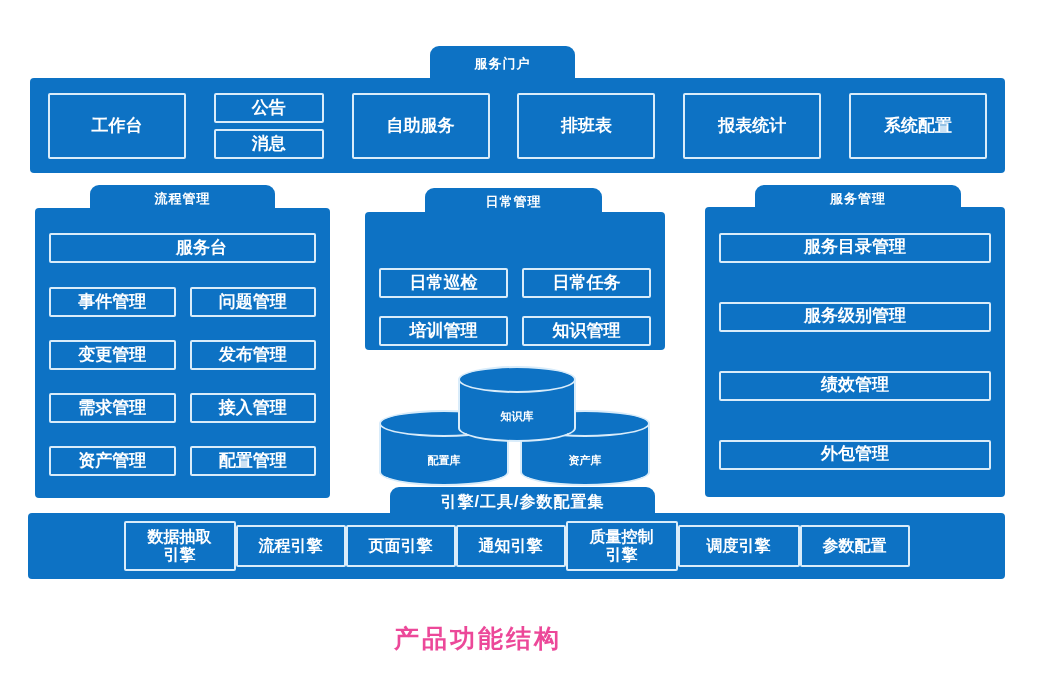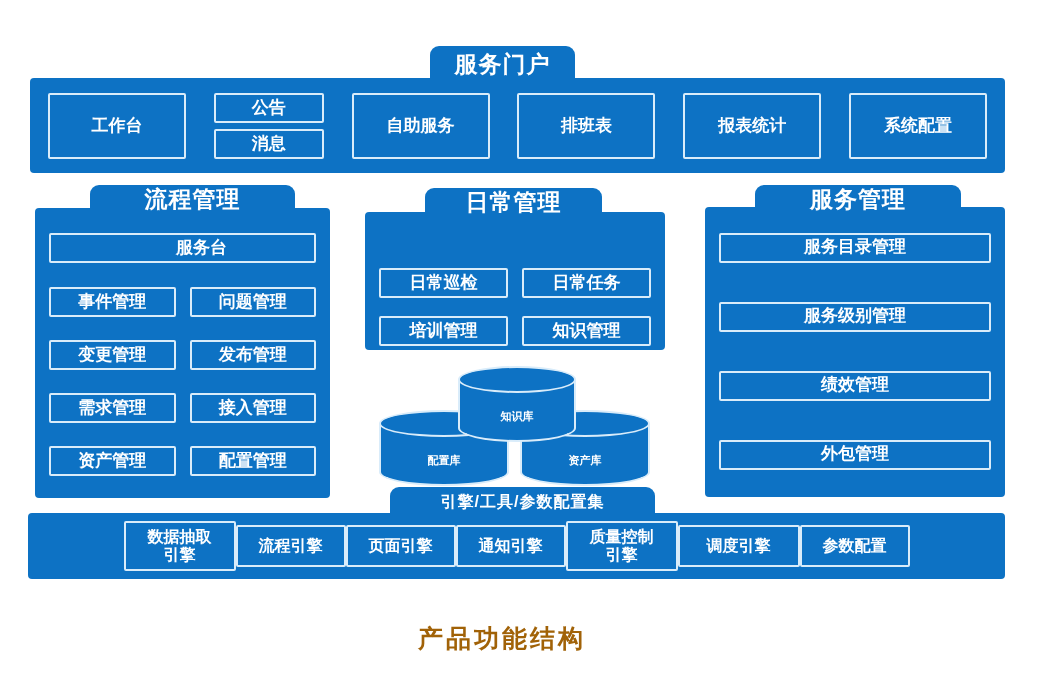--- a/index.html
+++ b/index.html
@@ -16,21 +16,21 @@
     --edge: #d9ecfa;
     --txt: #ffffff;
   }
 
   
   .tab {
     position: absolute;
     background: var(--blue);
     color: var(--txt);
     font-weight: bold;
-    font-size: 23px;
+    font-size: 13px;
     display: flex; align-items: center; justify-content: center;
     border-radius: 9px 9px 0 0;
     letter-spacing: 1px;
     z-index: 3;
   }
   .band, .panel-body {
     position: absolute;
     background: var(--blue);
     border-radius: 4px;
     box-sizing: border-box;
@@ -56,21 +56,21 @@
     left: 30px; top: 78px; width: 975px; height: 95px;
     display: flex; align-items: center; justify-content: space-between;
     padding: 0 18px;
   }
   .portal-band .node.big { width: 138px; height: 66px; }
   .stack { width: 110px; height: 66px; display: flex; flex-direction: column; justify-content: space-between; }
   .stack .node { width: 110px; height: 30px; }
 
   
   .panel-tab { height: 28px; }
-  .process-tab { left: 90px;  top: 185px; width: 205px; }
+  .process-tab { left: 90px;  top: 185px; width: 185px; }
   .daily-tab   { left: 425px; top: 188px; width: 177px; }
   .service-tab { left: 755px; top: 185px; width: 206px; }
 
   .process-body { left: 35px; top: 208px; width: 295px; height: 290px; padding: 25px 14px 0 14px; }
   .process-body .full { height: 30px; margin-bottom: 20px; padding-left: 38px; }
   .grid2 { display: grid; grid-template-columns: 1fr 1fr; column-gap: 14px; row-gap: 23px; margin-top: 24px; }
   .grid2 .node { height: 30px; }
 
   .daily-body { left: 365px; top: 212px; width: 300px; height: 138px; padding: 32px 14px 0 14px; }
   .daily-body .grid2 { row-gap: 18px; }
@@ -117,23 +117,22 @@
     padding: 0 12px;
   }
   .engines-band .node { width: 110px; height: 42px; font-size: 16px; }
   .engines-band .node.two-line { width: 112px; height: 50px; }
   .engines-band .node.wide { width: 122px; }
 
   
   .caption {
     position: absolute; left: 0; top: 622px; width: 956px;
     text-align: center;
-    color: #a16207; font-weight: bold; font-size: 25px;
+    color: #ec4899; font-weight: bold; font-size: 25px;
     letter-spacing: 3px;
-    padding-left: 24px;
   }
 </style>
 </head>
 <body>
 
 <div class="canvas">
 
   <div class="tab portal-tab">
     <span>服务门户</span>
   </div>

